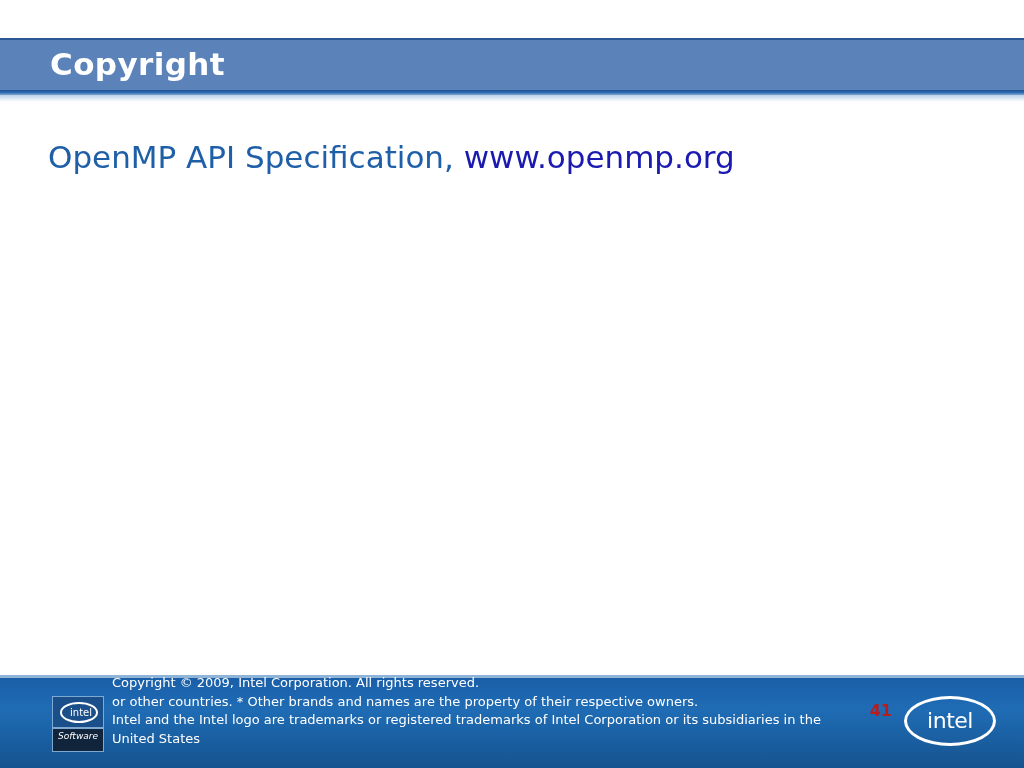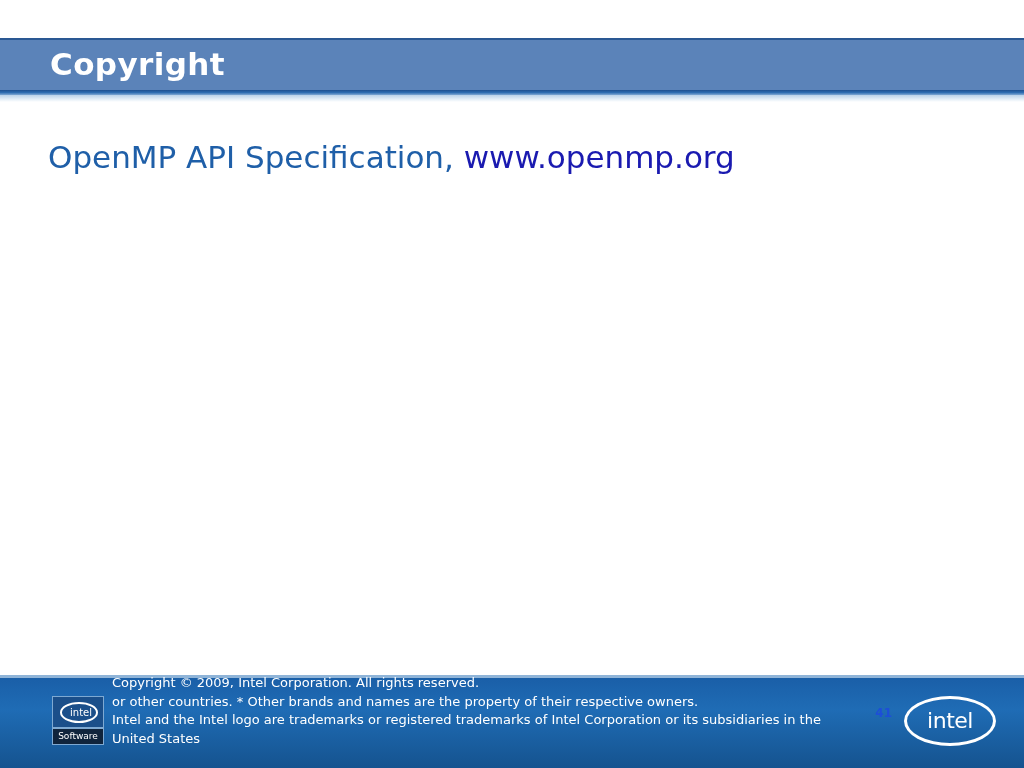--- a/index.html
+++ b/index.html
@@ -127,24 +127,25 @@
     text-align: center;
     font-size: 10px;
     color: #ffffff;
     font-family: "DejaVu Sans", sans-serif;
   }
   .intel-sw-bottom {
     position: absolute;
     left: 0;
     top: 32px;
     width: 52px;
-    height: 17px;
+    height: 24px;
     background: #10243c;
     border: 1px solid #7ea9d2;
     box-sizing: border-box;
+    font-style: italic;
   }
   .intel-sw-bottom span {
     position: absolute;
     left: 0;
     top: 2px;
     width: 50px;
     text-align: center;
     font-size: 9px;
     color: #ffffff;
   }
@@ -158,23 +159,23 @@
     color: #ffffff;
     font-size: 13px;
     line-height: 1.42;
   }
 
   
   .slide-number {
     position: absolute;
     right: 132px;
     bottom: 48px;
-    font-size: 12px;
+    font-size: 16px;
     font-weight: bold;
-    color: #1d4ed8;
+    color: #b91c1c;
   }
 
   
   .intel-logo {
     position: absolute;
     right: 28px;
     bottom: 22px;
     width: 92px;
     height: 50px;
   }

